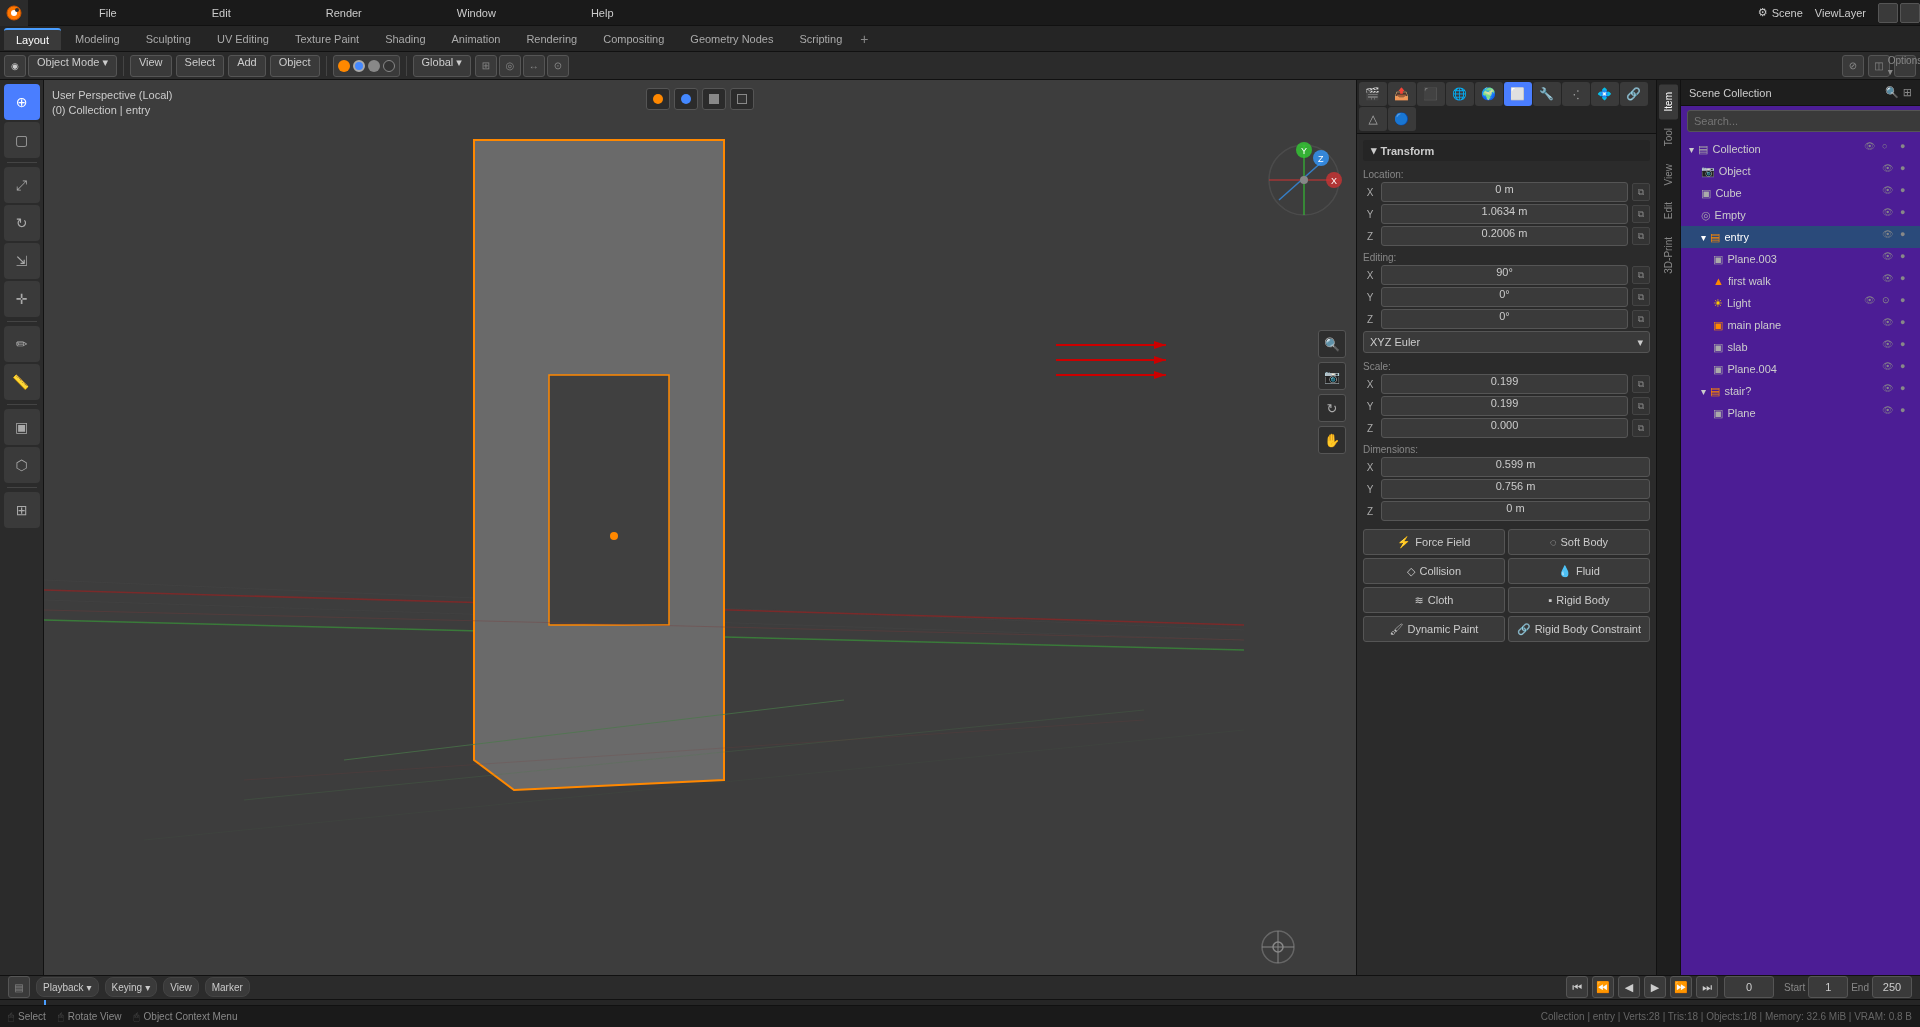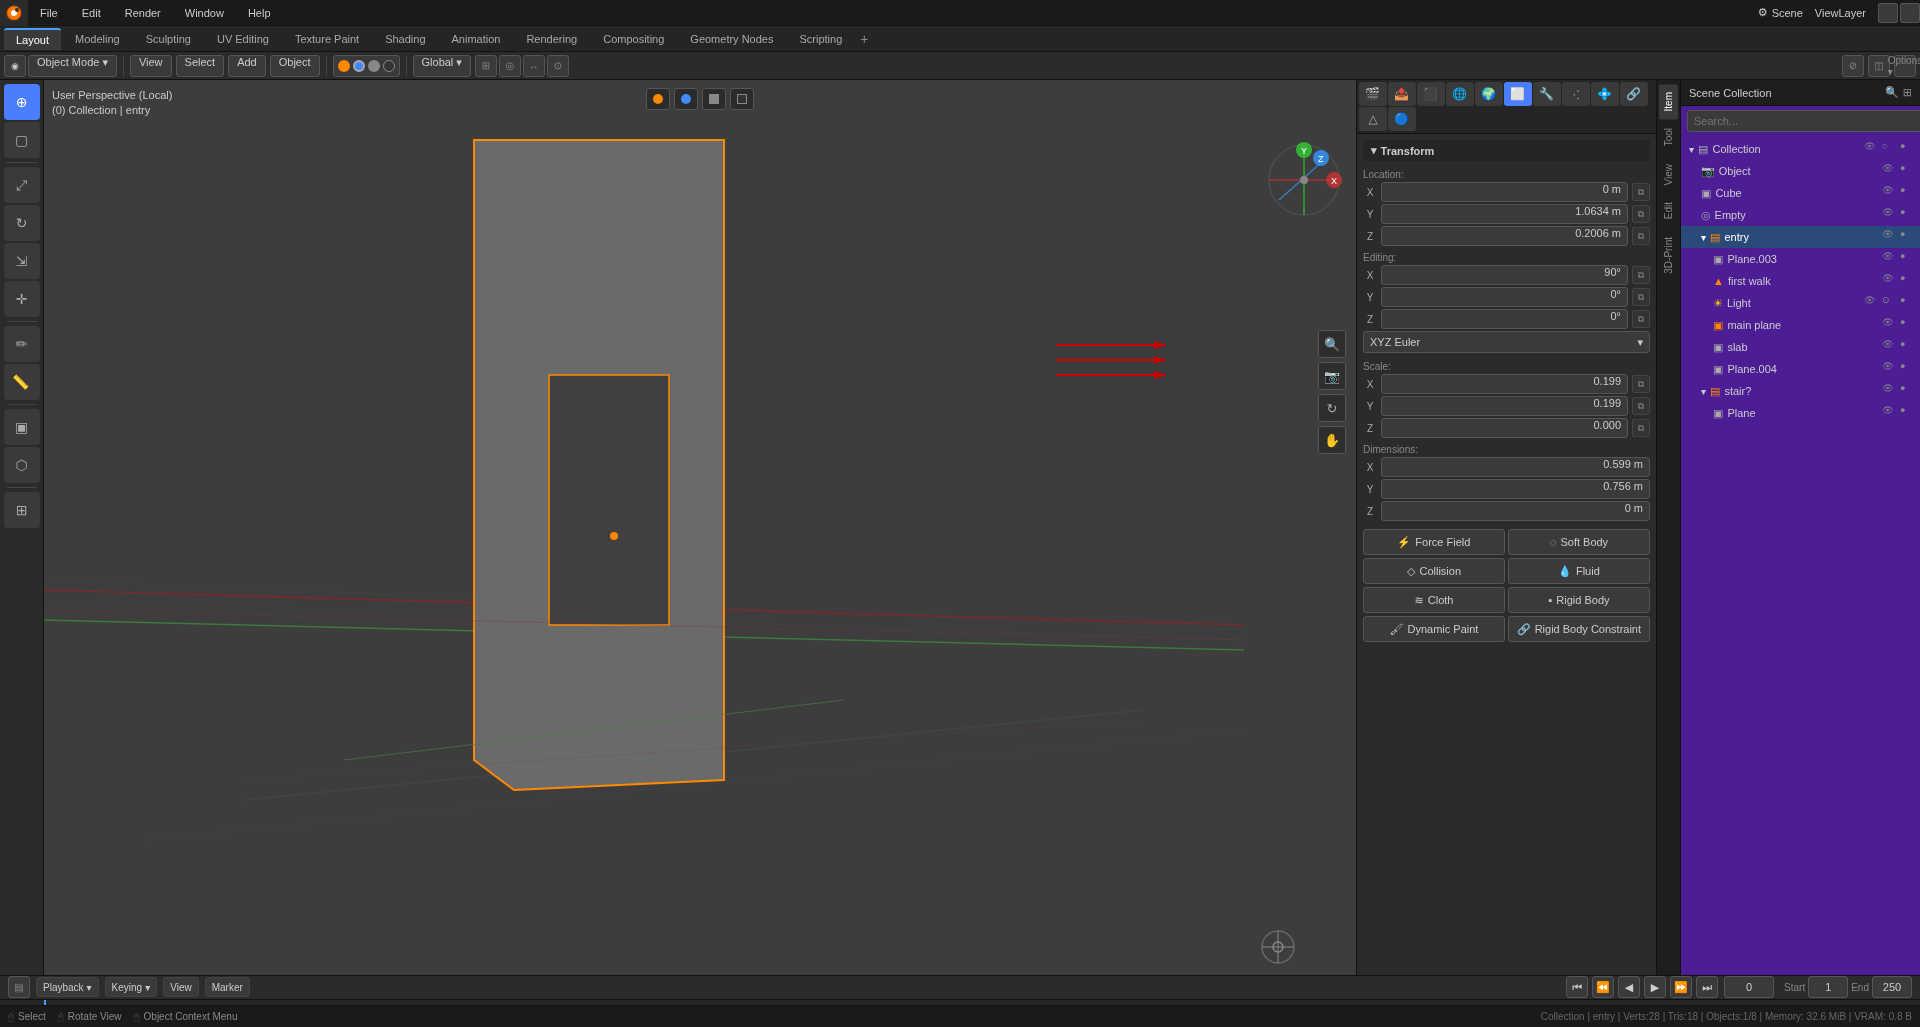--- a/index.html
+++ b/index.html
@@ -27,24 +27,25 @@
     }
     .menu-logo {
       width: 28px;
       height: 26px;
       display: flex;
       align-items: center;
       justify-content: center;
       background: #2b2b2b;
     }
     .menu-item {
-      padding: 4px 12px;
-      cursor: pointer;
-      color: #ccc;
-      font-size: 11px;
+      padding: 4px 24px;
+      cursor: pointer;
+      color: #ccc;
+      font-size: 11px;
+      margin-left: 47px;
     }
 
     
     #workspace-tabs {
       width: 100%;
       height: 26px;
       background: #252525;
       display: flex;
       align-items: center;
       border-bottom: 1px solid #111;
@@ -239,21 +240,21 @@
     }
     .field-input {
       flex: 1;
       height: 20px;
       background: #3a3a3a;
       border: 1px solid #555;
       border-radius: 3px;
       color: #ccc;
       font-size: 11px;
       padding: 0 6px;
-      text-align: right;
+      text-align: center;
     }
     .field-copy {
       width: 18px;
       height: 18px;
       background: #333;
       border: 1px solid #444;
       border-radius: 2px;
       cursor: pointer;
       display: flex;
       align-items: center;
@@ -385,21 +386,21 @@
       align-items: center;
       padding: 0 8px;
       gap: 6px;
       border-bottom: 1px solid #111;
     }
     .tl-btn {
       height: 20px;
       padding: 8px 6px;
       background: #3a3a3a;
       border: 1px solid #444;
-      border-radius: 3px;
+      border-radius: 8px;
       color: #ccc;
       font-size: 10px;
       cursor: pointer;
       display: flex;
       align-items: center;
       gap: 3px;
     }
     #timeline-ruler {
       height: 28px;
       display: flex;

